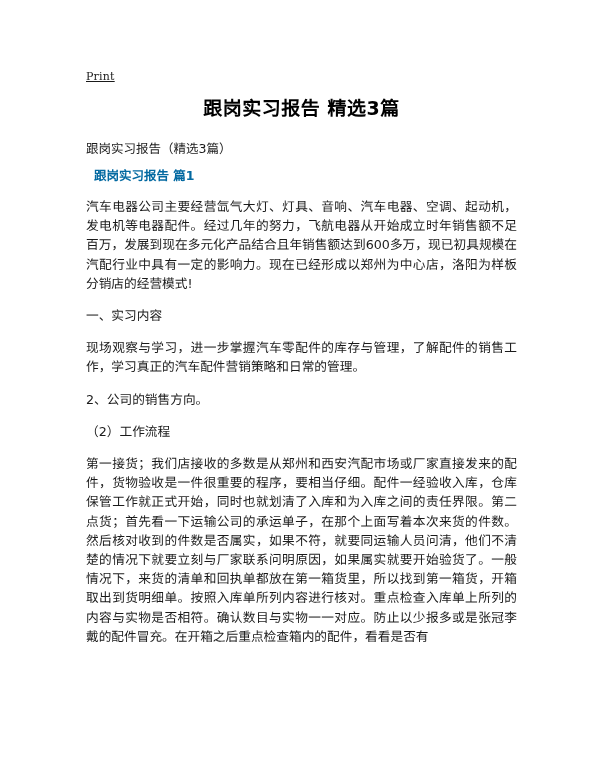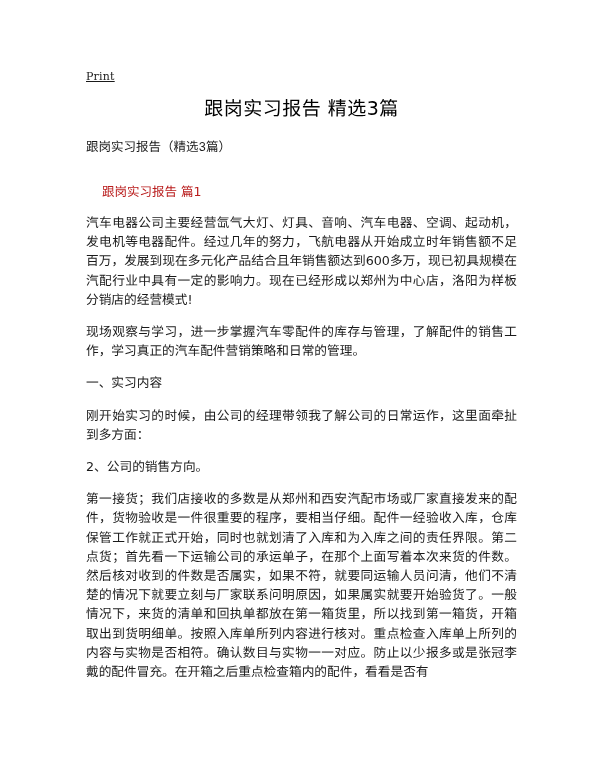--- a/index.html
+++ b/index.html
@@ -34,40 +34,39 @@
     letter-spacing: 0.2px;
   }
   .doc-body {
     position: absolute;
     left: 86px;
     top: 95px;
     width: 431px;
   }
   .doc-title {
     font-size: 19px;
-    font-weight: normal;
+    font-weight: bold;
     text-align: center;
     line-height: 26px;
     letter-spacing: 0.5px;
     margin: 0 0 18px 0;
     color: #000;
   }
   .subtitle {
     font-size: 12.5px;
     line-height: 19px;
-    margin: 0 0 24px 0;
+    margin: 0 0 8px 0;
     color: #1a1a1a;
-    font-family: Liberation Mono, monospace;
   }
   .section-heading {
     font-size: 12.5px;
-    font-weight: normal;
+    font-weight: bold;
     line-height: 19px;
-    margin: 0 0 12px 16px;
-    color: #b91c1c;
+    margin: 0 0 12px 8px;
+    color: #0369a1;
   }
   p.para {
     font-size: 12.7px;
     line-height: 19.2px;
     margin: 12px 0 13px 0;
     text-align: justify;
     text-justify: inter-ideograph;
     color: #1a1a1a;
     word-break: break-all;
   }
@@ -85,29 +84,29 @@
   <div class="doc-body">
 
     <h1 class="doc-title">跟岗实习报告 精选3篇</h1>
 
     <p class="subtitle">跟岗实习报告（精选3篇）</p>
 
     <h2 class="section-heading">跟岗实习报告 篇1</h2>
 
     <p class="para">汽车电器公司主要经营氙气大灯、灯具、音响、汽车电器、空调、起动机，发电机等电器配件。经过几年的努力，飞航电器从开始成立时年销售额不足百万，发展到现在多元化产品结合且年销售额达到600多万，现已初具规模在汽配行业中具有一定的影响力。现在已经形成以郑州为中心店，洛阳为样板分销店的经营模式!</p>
 
+    <p class="para">一、实习内容</p>
+
     <p class="para">现场观察与学习，进一步掌握汽车零配件的库存与管理，了解配件的销售工作，学习真正的汽车配件营销策略和日常的管理。</p>
 
-    <p class="para">一、实习内容</p>
 
-
-    <p class="para">刚开始实习的时候，由公司的经理带领我了解公司的日常运作，这里面牵扯到多方面：</p>
 
 
     <p class="para">2、公司的销售方向。</p>
 
 
+    <p class="para">（2）工作流程</p>
 
     <p class="para last">第一接货；我们店接收的多数是从郑州和西安汽配市场或厂家直接发来的配件，货物验收是一件很重要的程序，要相当仔细。配件一经验收入库，仓库保管工作就正式开始，同时也就划清了入库和为入库之间的责任界限。第二点货；首先看一下运输公司的承运单子，在那个上面写着本次来货的件数。然后核对收到的件数是否属实，如果不符，就要同运输人员问清，他们不清楚的情况下就要立刻与厂家联系问明原因，如果属实就要开始验货了。一般情况下，来货的清单和回执单都放在第一箱货里，所以找到第一箱货，开箱取出到货明细单。按照入库单所列内容进行核对。重点检查入库单上所列的内容与实物是否相符。确认数目与实物一一对应。防止以少报多或是张冠李戴的配件冒充。在开箱之后重点检查箱内的配件，看看是否有</p>
 
   </div>
 
 </div>
 
 </body></html>

